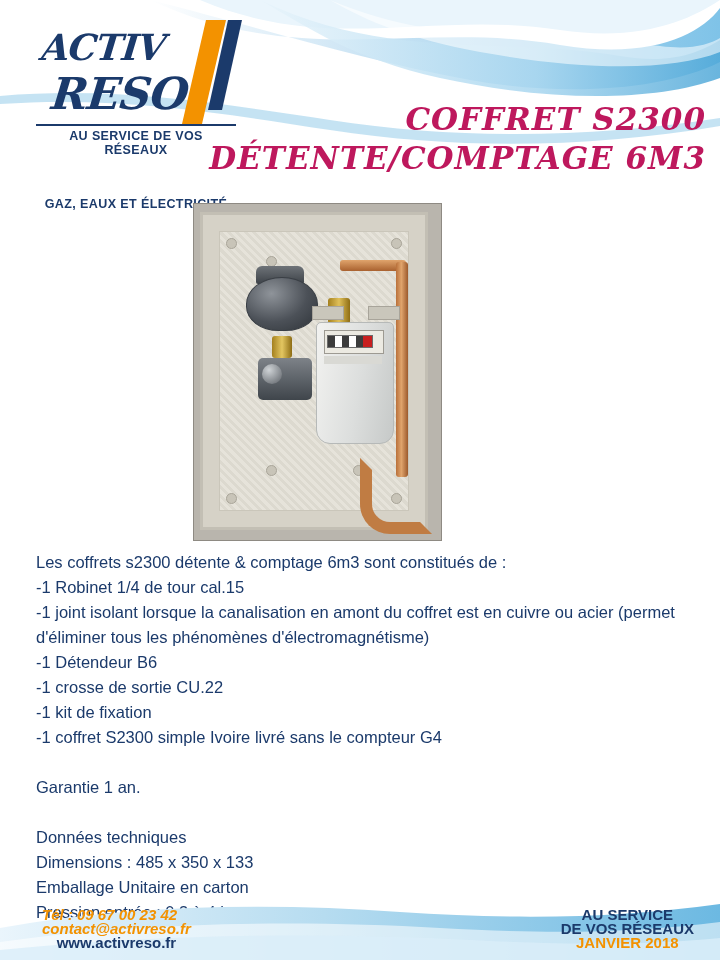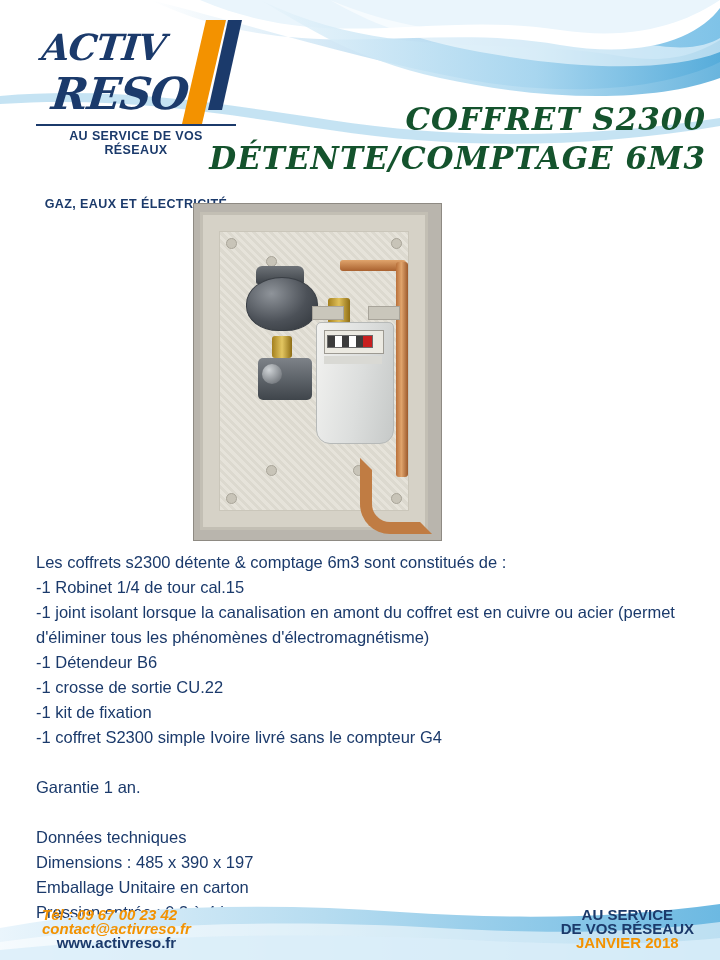--- a/index.html
+++ b/index.html
@@ -106,21 +106,21 @@
     position: absolute;
     right: 14px;
     top: 100px;
     width: 500px;
     text-align: right;
   }
   .title-line {
     font-family: "DejaVu Serif", serif;
     font-weight: bold;
     font-style: italic;
-    color: #14532d;
+    color: #be185d;
     font-size: 31px;
     letter-spacing: 1px;
     line-height: 1.25;
     text-transform: uppercase;
   }
 
   
   .photo-frame {
     position: absolute;
     left: 193px;
@@ -437,21 +437,21 @@
     <p>-1 Robinet 1/4 de tour  cal.15</p>
     <p>-1 joint isolant lorsque la canalisation en amont du coffret est en cuivre ou acier (permet d'éliminer tous les phénomènes d'électromagnétisme)</p>
     <p>-1 Détendeur B6</p>
     <p>-1 crosse de sortie CU.22</p>
     <p>-1 kit de fixation</p>
     <p>-1 coffret S2300 simple Ivoire livré sans le compteur G4</p>
     <div class="blank"></div>
     <p>Garantie 1 an.</p>
     <div class="blank"></div>
     <p>Données techniques</p>
-    <p>Dimensions : 485 x 390 x 197</p>
+    <p>Dimensions : 485 x 350 x 133</p>
     <p>Emballage Unitaire en carton</p>
     <p>Pression entrée  : 0.3 à 4 bar</p>
   </div>
 
   <div class="footer">
     <div class="footer-deco">
       <svg width="720" height="62" viewBox="0 0 720 62" xmlns="http://www.w3.org/2000/svg">
         <defs>
           <linearGradient id="fblue" x1="0" y1="0" x2="1" y2="0">
             <stop offset="0%" stop-color="#eaf5fc"></stop>

